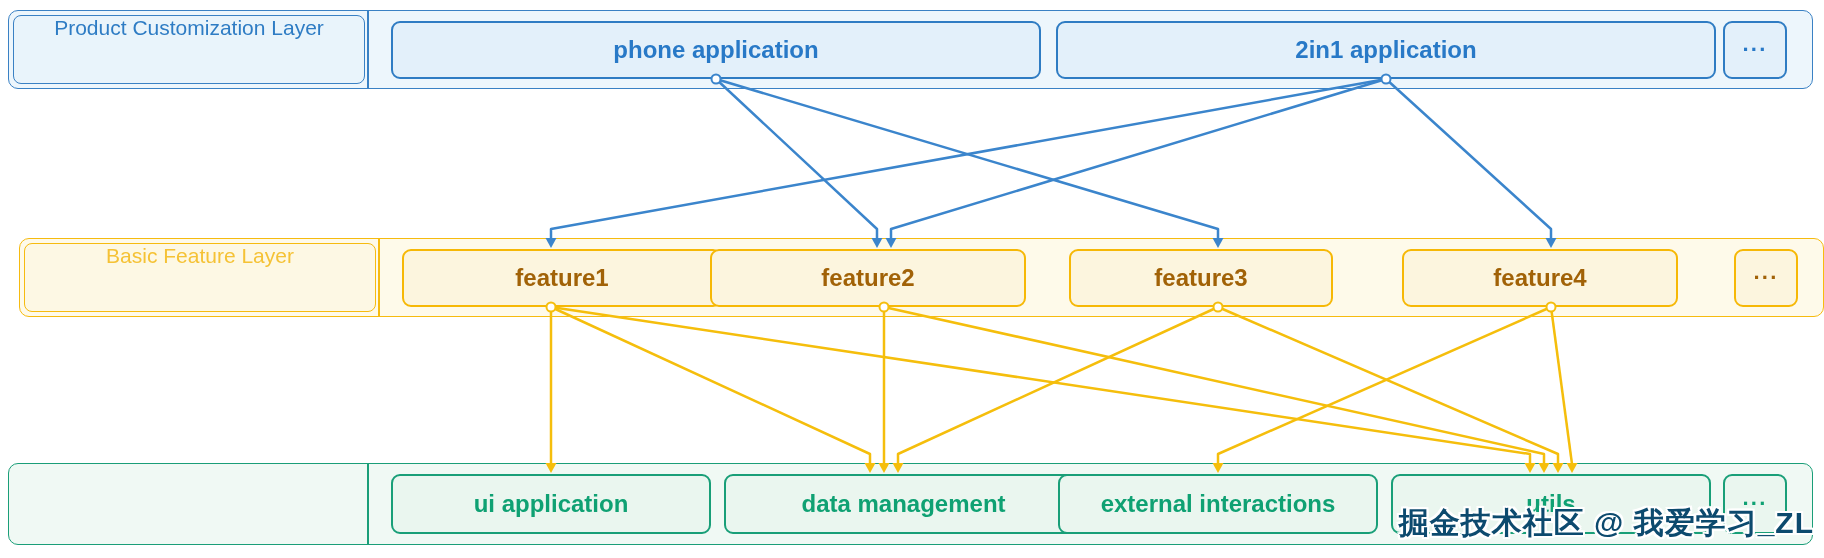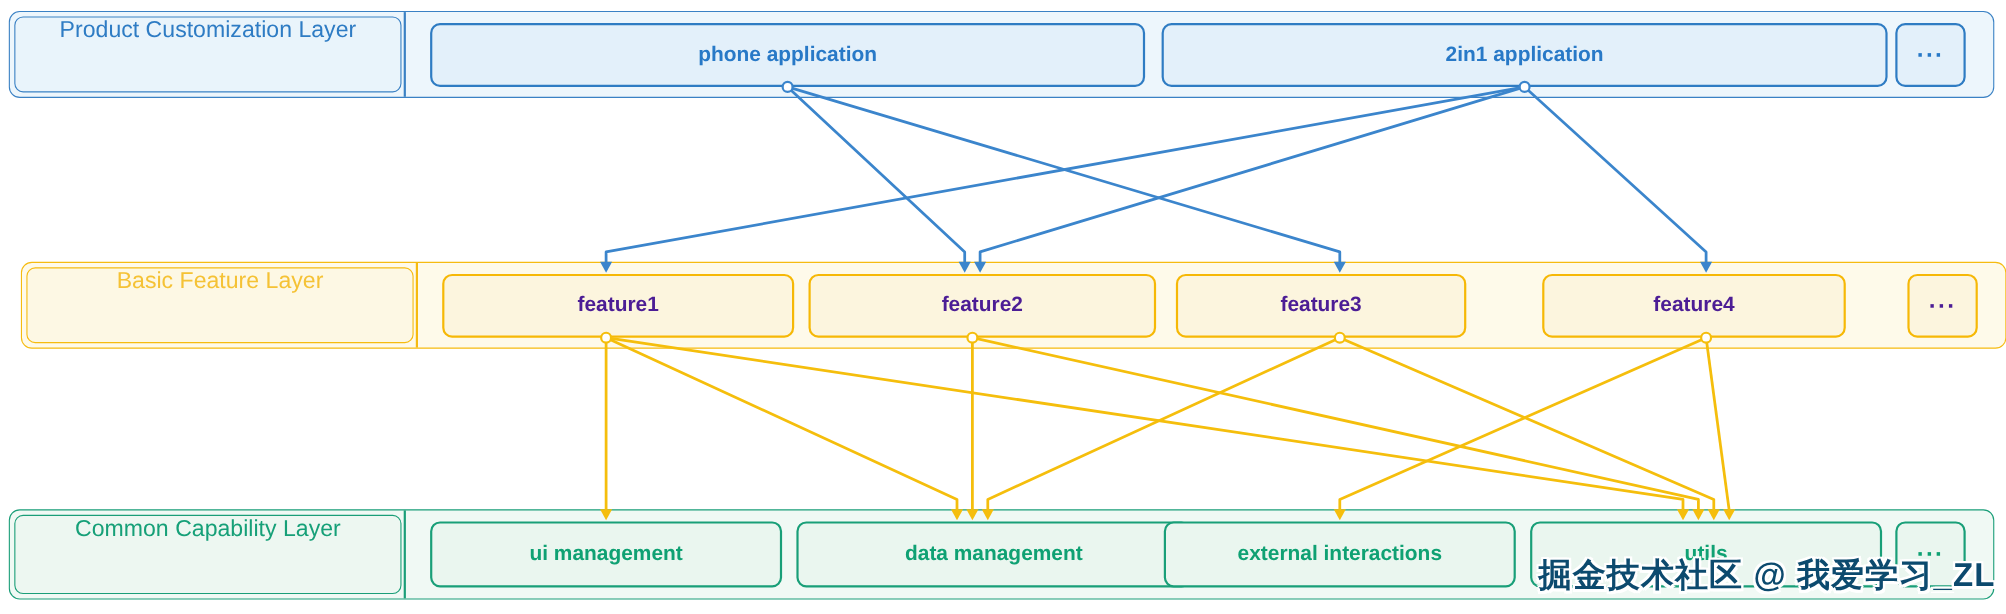--- a/index.html
+++ b/index.html
@@ -12,24 +12,24 @@
   .label-box{position:absolute;left:4px;top:4px;bottom:4px;width:352px;border-radius:8px;border:1.5px solid;
              display:flex;align-items:flex-start;justify-content:center;font-size:21px;box-sizing:border-box;}
   .layer.blue   .label-box{border-color:#3A81C4;color:#2E7CC4;background:#E9F4FB;}
   .layer.yellow .label-box{border-color:#F6BB10;color:#F5C235;background:#FDF8E4;}
   .layer.green  .label-box{border-color:#1A9E78;color:#16A078;background:#EDF7F1;}
   .divider{position:absolute;left:358px;top:0;bottom:0;width:2px;}
   .layer.blue   .divider{background:#3A81C4;}
   .layer.yellow .divider{background:#F6BB10;}
   .layer.green  .divider{background:#1A9E78;}
   .box{position:absolute;top:10px;height:58px;border-radius:9px;border:2px solid;box-sizing:border-box;
-       display:flex;align-items:center;justify-content:center;font-size:19px;font-weight:bold;}
+       display:flex;align-items:center;justify-content:center;font-size:24px;font-weight:bold;}
   .layer.green .box{height:60px;}
   .layer.blue   .box{background:#E3F0FA;border-color:#2F7CC3;color:#2879C7;}
-  .layer.yellow .box{background:#FCF5DE;border-color:#F6B806;color:#4c1d95;}
+  .layer.yellow .box{background:#FCF5DE;border-color:#F6B806;color:#a16207;}
   .layer.green  .box{background:#EAF6EF;border-color:#199F78;color:#0FA173;}
   .box.more{font-size:22px;letter-spacing:1px;}
   #arrow-layer{position:absolute;left:0;top:0;width:1824px;height:558px;pointer-events:none;}
   #watermark{position:absolute;right:10px;bottom:14px;font-size:30px;font-weight:bold;color:#0c4a6e;
              letter-spacing:1px;z-index:10;
              text-shadow:2px 2px 0 #fff,-2px -2px 0 #fff,2px -2px 0 #fff,-2px 2px 0 #fff,0 2px 0 #fff,0 -2px 0 #fff,2px 0 0 #fff,-2px 0 0 #fff;}
 </style>
 </head>
 <body>
 
@@ -52,41 +52,38 @@
   </div>
 
   <div class="layer yellow">
     <div class="label-box">
       <span>Basic Feature Layer</span>
     </div>
     <div class="divider"></div>
     <div class="box" style="left:382px;width:320px">
       <span>feature1</span>
     </div>
-    <div class="box" style="left:715px;width:316px">
+    <div class="box" style="left:690px;width:316px">
       <span>feature2</span>
     </div>
     <div class="box" style="left:1049px;width:264px">
       <span>feature3</span>
     </div>
     <div class="box" style="left:1382px;width:276px">
       <span>feature4</span>
     </div>
     <div class="box more" style="left:1714px;width:64px">
       <span>···</span>
     </div>
   </div>
 
   <div class="layer green">
-    <div class="label-box">
-      <span>Common Capability Layer</span>
-    </div>
     <div class="divider"></div>
     <div class="box" style="left:382px;width:320px">
-      <span>ui management</span>
+      <span>ui application</span>
     </div>
     <div class="box" style="left:715px;width:359px">
       <span>data management</span>
     </div>
     <div class="box" style="left:1049px;width:320px">
       <span>external interactions</span>
     </div>
     <div class="box" style="left:1382px;width:320px">
       <span>utils</span>
     </div>

